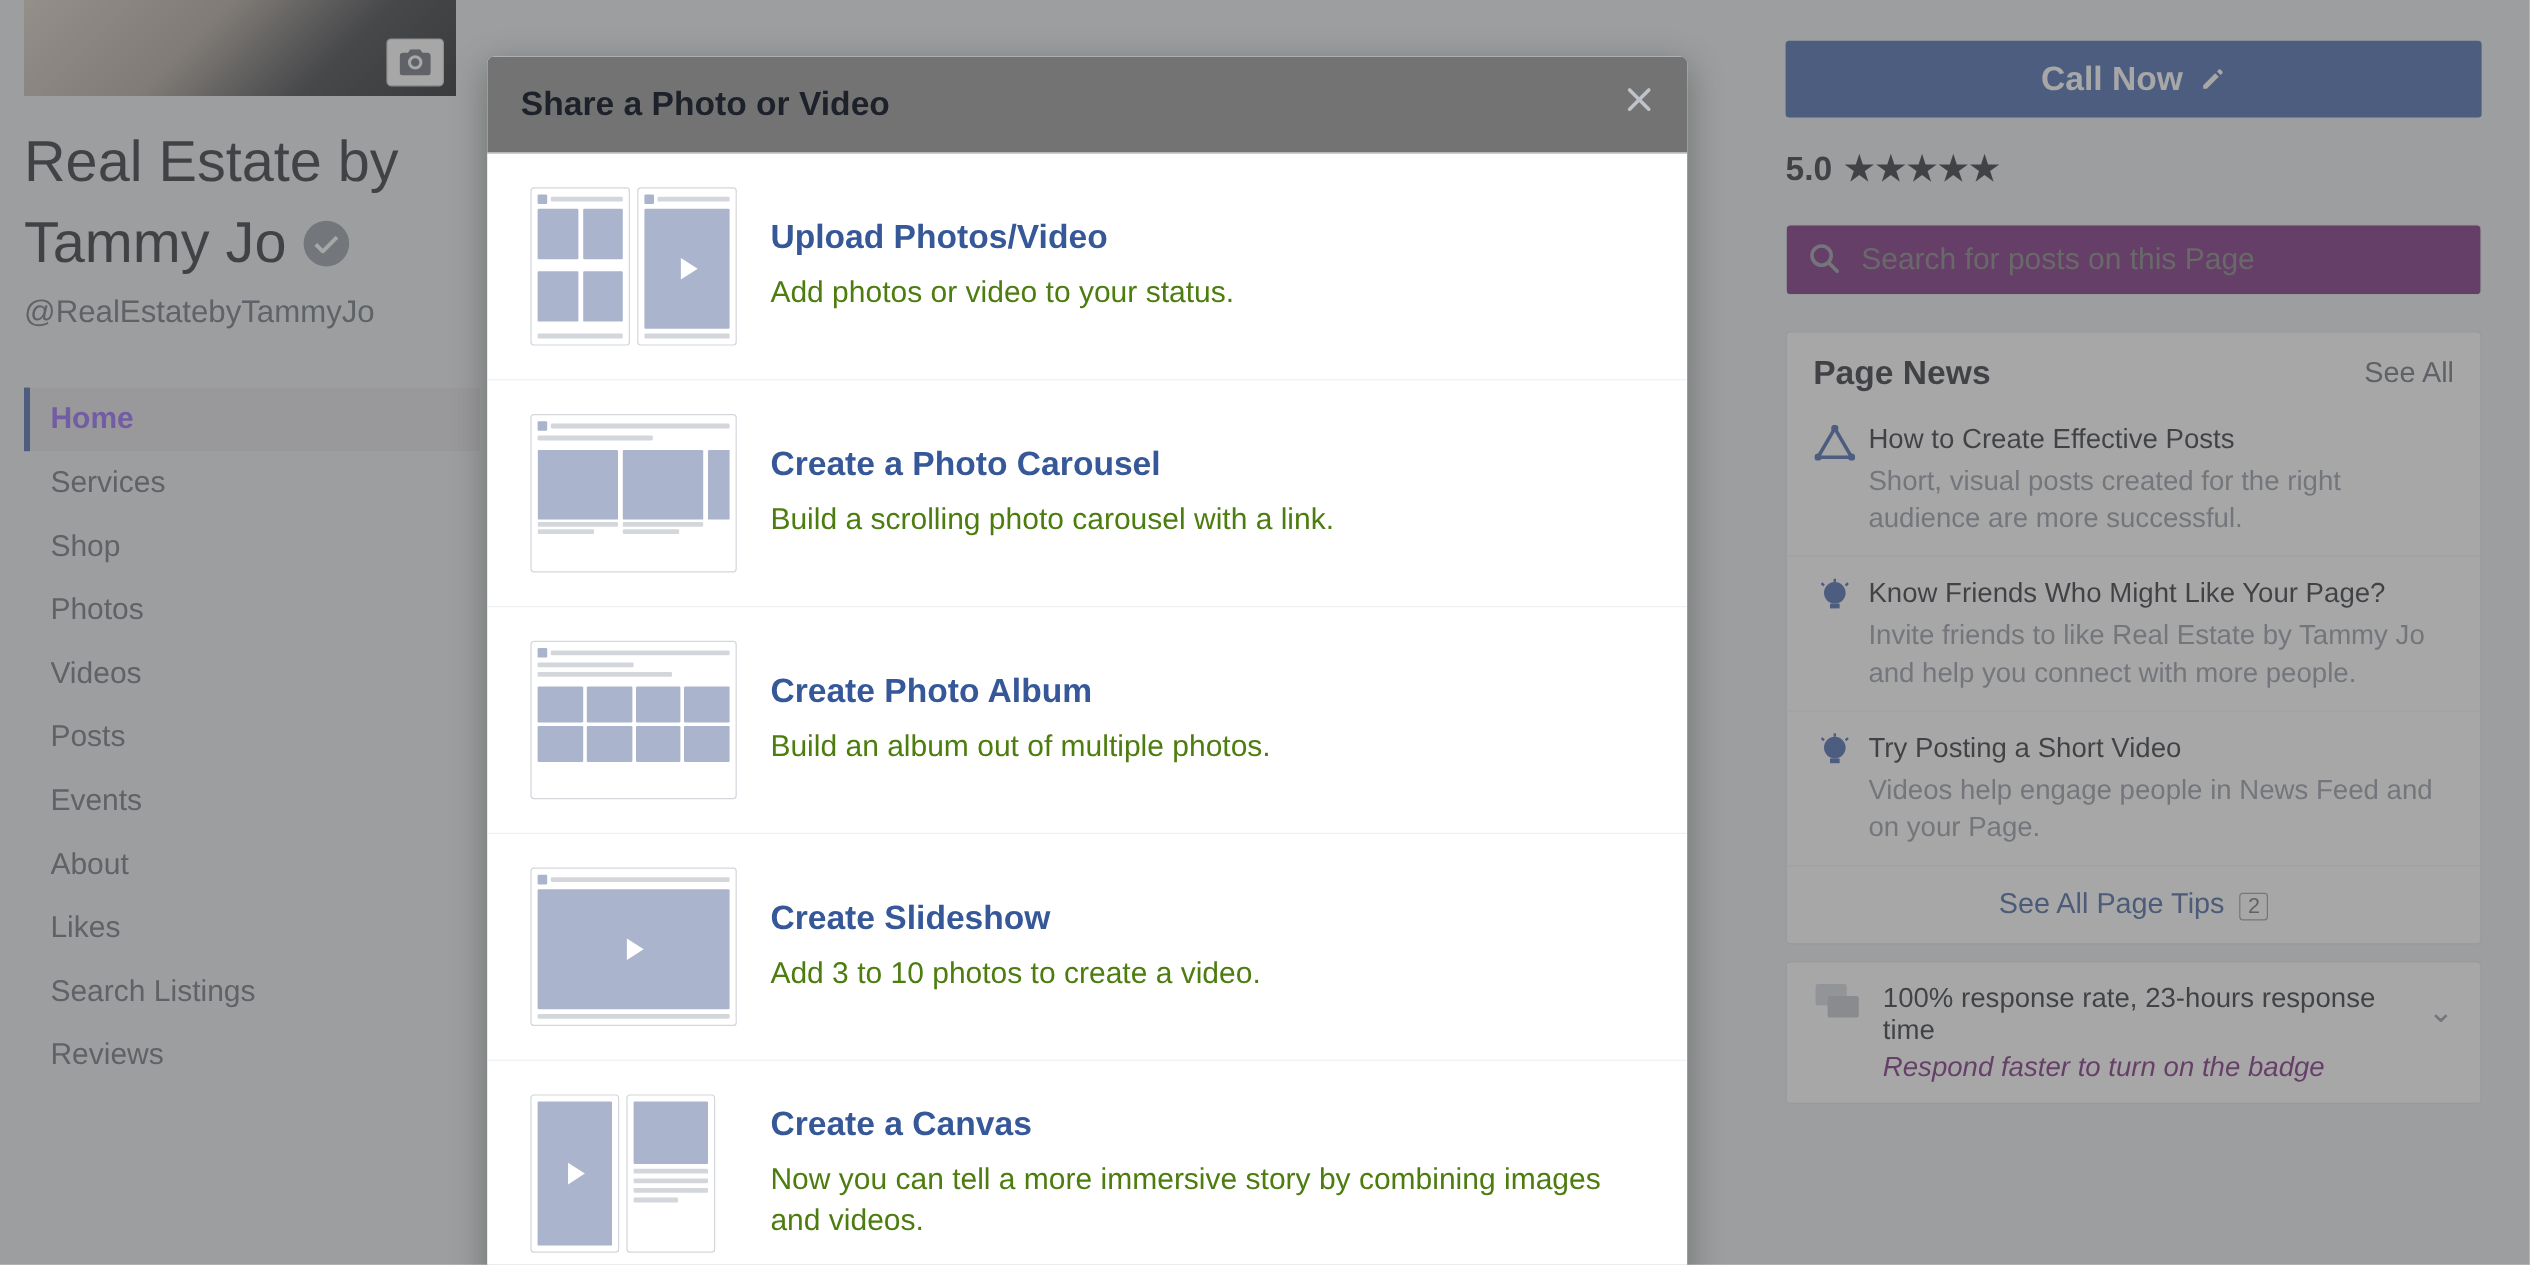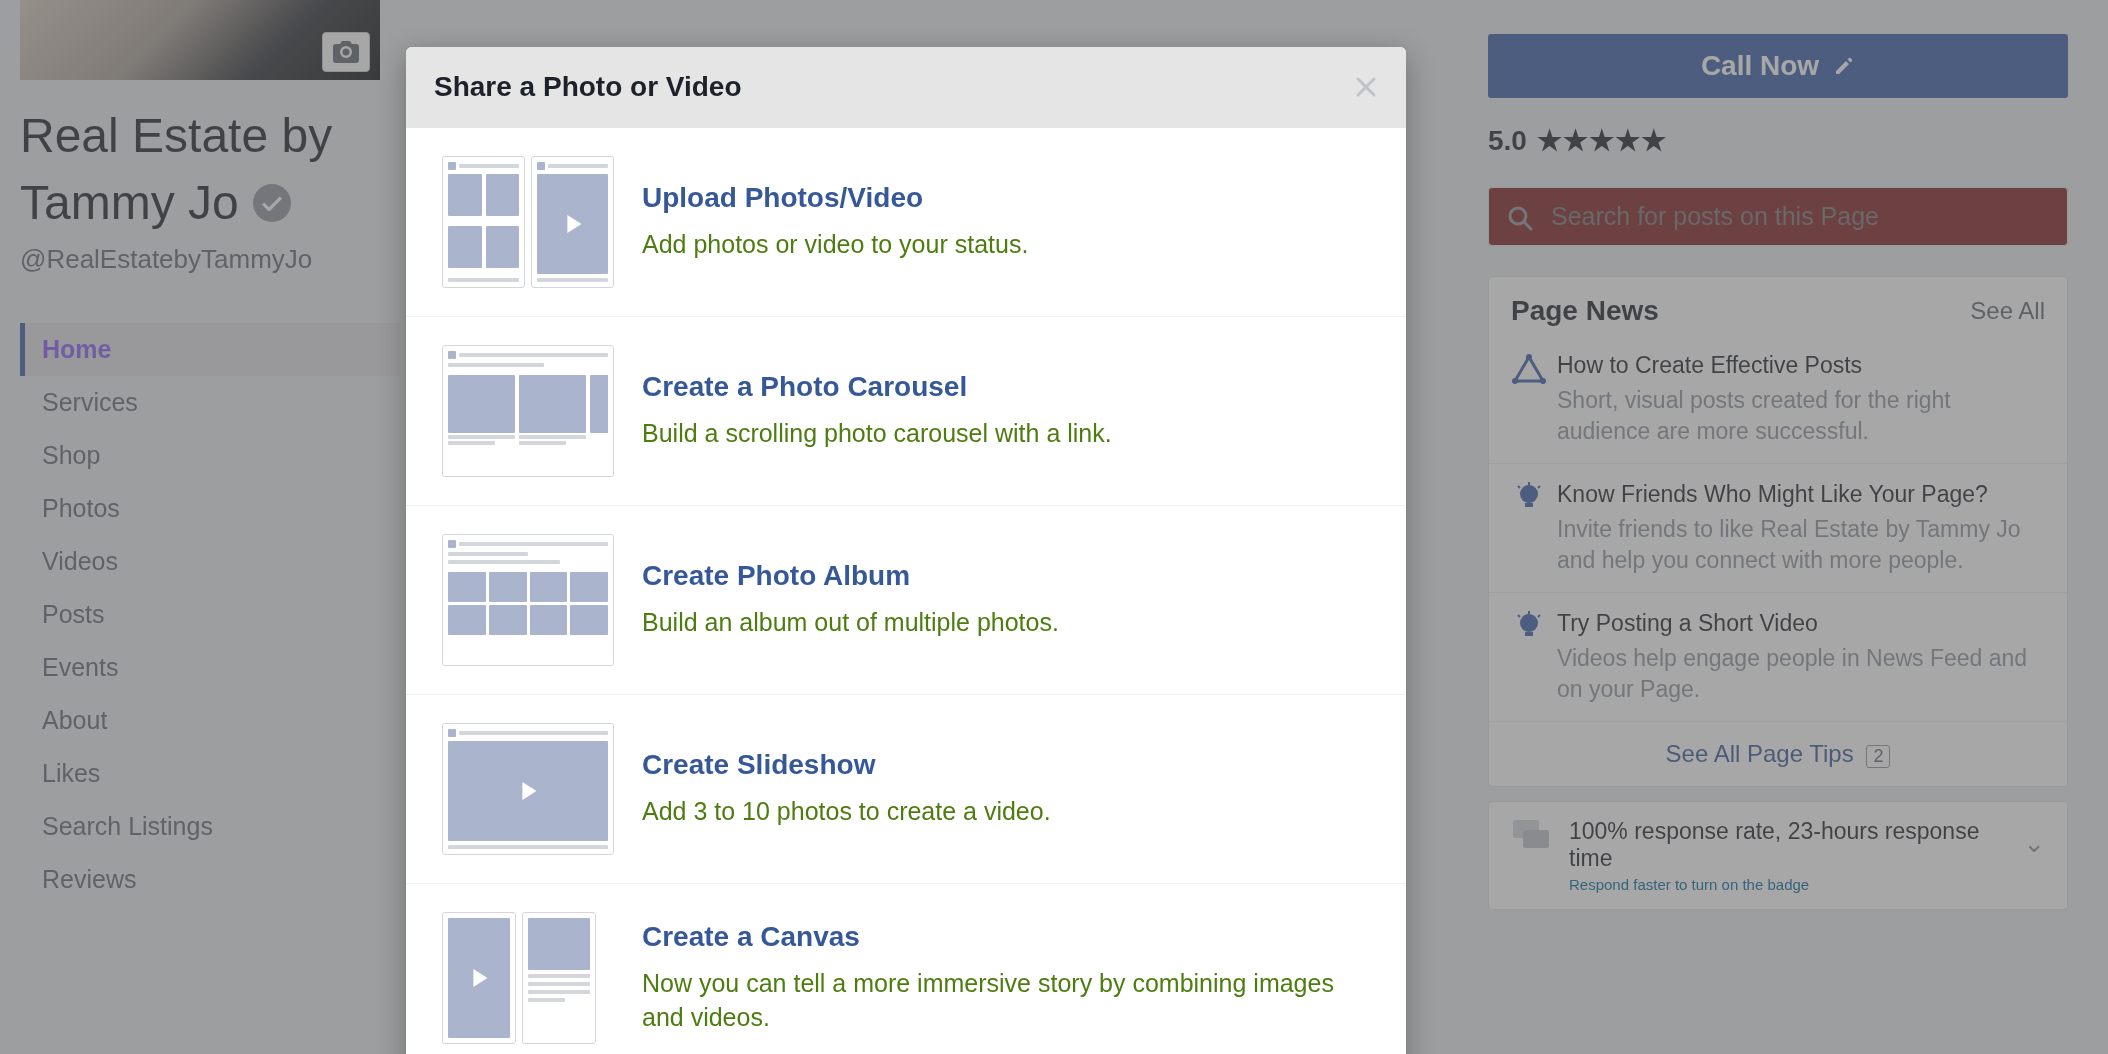--- a/index.html
+++ b/index.html
@@ -19,47 +19,47 @@
   .side-nav li { list-style: none; font-size: 25px; color: #616770; padding: 12px 0 12px 22px; cursor: pointer; }
   .side-nav li.active { color: #8b5cf6; font-weight: 600; border-left: 5px solid #355ca8; padding-left: 17px; background: rgba(0,0,0,0.04); }
 
   .center-col { flex: 1; }
 
   .right-col { width: 640px; padding-right: 40px; padding-left: 20px; }
   .call-now-btn { width: 100%; height: 64px; background: #355ca8; color: #fff; border: none; font-size: 28px; font-weight: 700; display: flex; align-items: center; justify-content: center; gap: 14px; margin-top: 34px; cursor: pointer; border-radius: 3px; }
   .rating-row { font-size: 28px; font-weight: 700; color: #1d2129; margin-top: 26px; display: flex; align-items: center; gap: 10px; }
   .stars { color: #1d2129; font-size: 28px; letter-spacing: 1px; }
 
-  .search-box { margin-top: 30px; display: flex; align-items: flex-end; gap: 18px; background: #7f1d1d; padding: 14px 18px; border: 1px solid #dddfe2; border-radius: 4px; }
+  .search-box { margin-top: 30px; display: flex; align-items: flex-start; gap: 18px; background: #701a75; padding: 14px 18px; border: 1px solid #dddfe2; border-radius: 4px; }
   .search-box input { border: none; background: transparent; font-size: 25px; color: #8d949e; flex: 1; outline: none; }
 
   .tips-card { background: #fff; border: 1px solid #dddfe2; border-radius: 4px; margin-top: 30px; }
   .tips-header { display: flex; justify-content: space-between; align-items: center; padding: 18px 22px 8px; }
   .tips-header .ttl { font-size: 28px; font-weight: 700; color: #1d2129; }
   .tips-header .see-all { font-size: 24px; color: #616770; cursor: pointer; }
   .tip-item { display: flex; gap: 10px; padding: 16px 22px; border-bottom: 1px solid #eef0f2; }
   .tip-item:last-child { border-bottom: none; }
   .tip-icon { width: 36px; height: 36px; flex-shrink: 0; display: flex; align-items: center; justify-content: center; }
   .tip-title { font-size: 23px; color: #1d2129; line-height: 1.3; }
   .tip-desc { font-size: 23px; color: #8d949e; line-height: 1.35; margin-top: 4px; }
   .tips-footer { text-align: center; padding: 18px 0; font-size: 24px; color: #365899; cursor: pointer; }
   .badge-count { display: inline-block; border: 1px solid #8d949e; padding: 0 6px; font-size: 18px; color: #616770; border-radius: 3px; margin-left: 6px; }
 
   .response-card { background: #fff; border: 1px solid #dddfe2; border-radius: 4px; margin-top: 14px; padding: 16px 22px; display: flex; align-items: flex-start; gap: 18px; }
   .response-main { flex: 1; }
   .resp-title { font-size: 23px; color: #1d2129; }
-  .resp-desc { font-size: 15px; color: #0369a1; margin-top: 4px; }
+  .resp-desc { font-size: 23px; color: #701a75; margin-top: 4px; font-style: italic; }
   .chevron { color: #8d949e; font-size: 26px; padding-top: 10px; }
 
   
   .dim { position: absolute; inset: 0; background: rgba(95,95,95,0.55); }
 
   
   .modal { position: absolute; left: 406px; top: 47px; width: 1000px; background: #fff; border-radius: 6px; box-shadow: 0 8px 30px rgba(0,0,0,0.3); overflow: hidden; }
-  .modal-header { background: #e5e5e5; border-bottom: 1px solid #e5e5e5; padding: 24px 28px; display: flex; justify-content: space-between; align-items: center; }
+  .modal-header { background: #737373; border-bottom: 1px solid #e5e5e5; padding: 24px 28px; display: flex; justify-content: space-between; }
   .modal-title { font-size: 28px; font-weight: 700; color: #1d2129; }
   .modal-close { font-size: 34px; color: #bec2c9; cursor: pointer; font-weight: 300; }
 
   .option { display: flex; gap: 28px; padding: 28px 36px; border-bottom: 1px solid #eef0f2; cursor: pointer; align-items: center; }
   .option:last-child { border-bottom: none; padding-bottom: 36px; }
   .thumb { width: 172px; height: 132px; flex-shrink: 0; display: flex; gap: 6px; }
   .opt-body { flex: 1; }
   .opt-title { font-size: 28px; font-weight: 700; color: #365899; }
   .opt-desc { font-size: 25px; color: #4d7c0f; margin-top: 14px; line-height: 1.35; }
 

